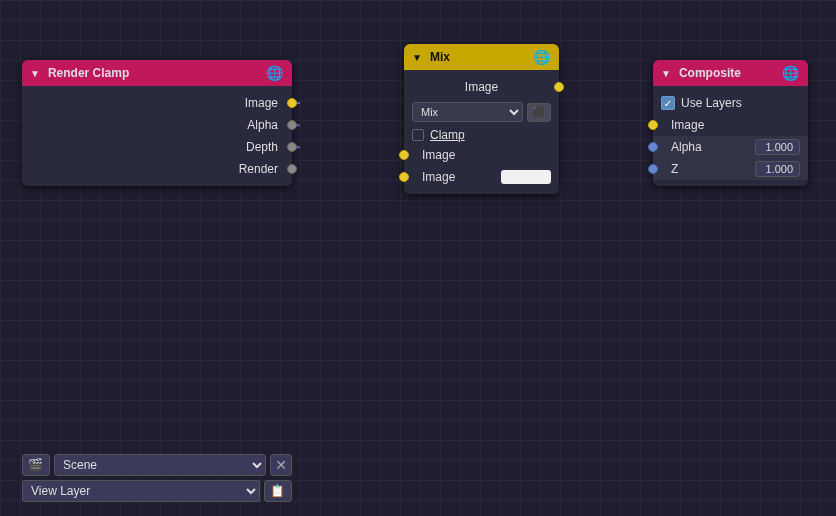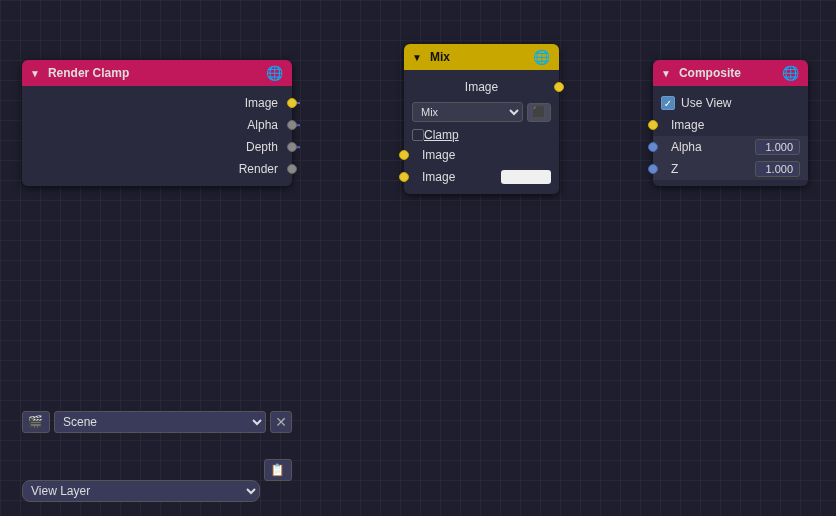--- a/index.html
+++ b/index.html
@@ -138,20 +138,21 @@
       padding: 2px 4px;
       border-radius: 3px;
       cursor: pointer;
       font-size: 11px;
     }
 
     .clamp-row {
       display: flex;
       align-items: center;
       padding: 2px 8px;
+      gap: 6px;
       text-decoration: underline;
     }
 
     .checkbox {
       width: 12px;
       height: 12px;
       border: 1px solid #666;
       background: #2a2a3e;
       border-radius: 2px;
     }
@@ -250,23 +251,22 @@
       cursor: pointer;
       font-size: 14px;
     }
 
     .view-layer-dropdown {
       flex: 1;
       background: #3a3a5a;
       border: 1px solid #555;
       color: #ddd;
       padding: 2px 4px;
-      border-radius: 8px;
-      font-size: 12px;
-      margin-top: 43px;
+      border-radius: 2px;
+      font-size: 12px;
     }
 
     .copy-btn {
       width: 28px;
       height: 22px;
       background: #3a3a5a;
       border: 1px solid #555;
       border-radius: 3px;
       display: flex;
       align-items: center;
@@ -376,21 +376,21 @@
 <div class="node node-composite">
   <div class="node-header">
     <span class="collapse-icon">▼</span>
     <span>Composite</span>
     <span style="margin-left:auto; font-size:14px;">🌐</span>
   </div>
   <div class="node-body">
 
     <div class="use-alpha-row">
       <div class="checkbox-checked">✓</div>
-      <span>Use View</span>
+      <span>Use Layers</span>
     </div>
 
     <div class="node-row" style="position:relative;">
       <span class="socket socket-yellow" style="position:absolute; left:-5px;"></span>
       <span style="padding-left:10px;" class="row-label">Image</span>
     </div>
 
     <div class="node-row" style="position:relative; background: #333348;">
       <span class="socket socket-blue" style="position:absolute; left:-5px;"></span>
       <span style="padding-left:10px;" class="row-label">Alpha</span>

